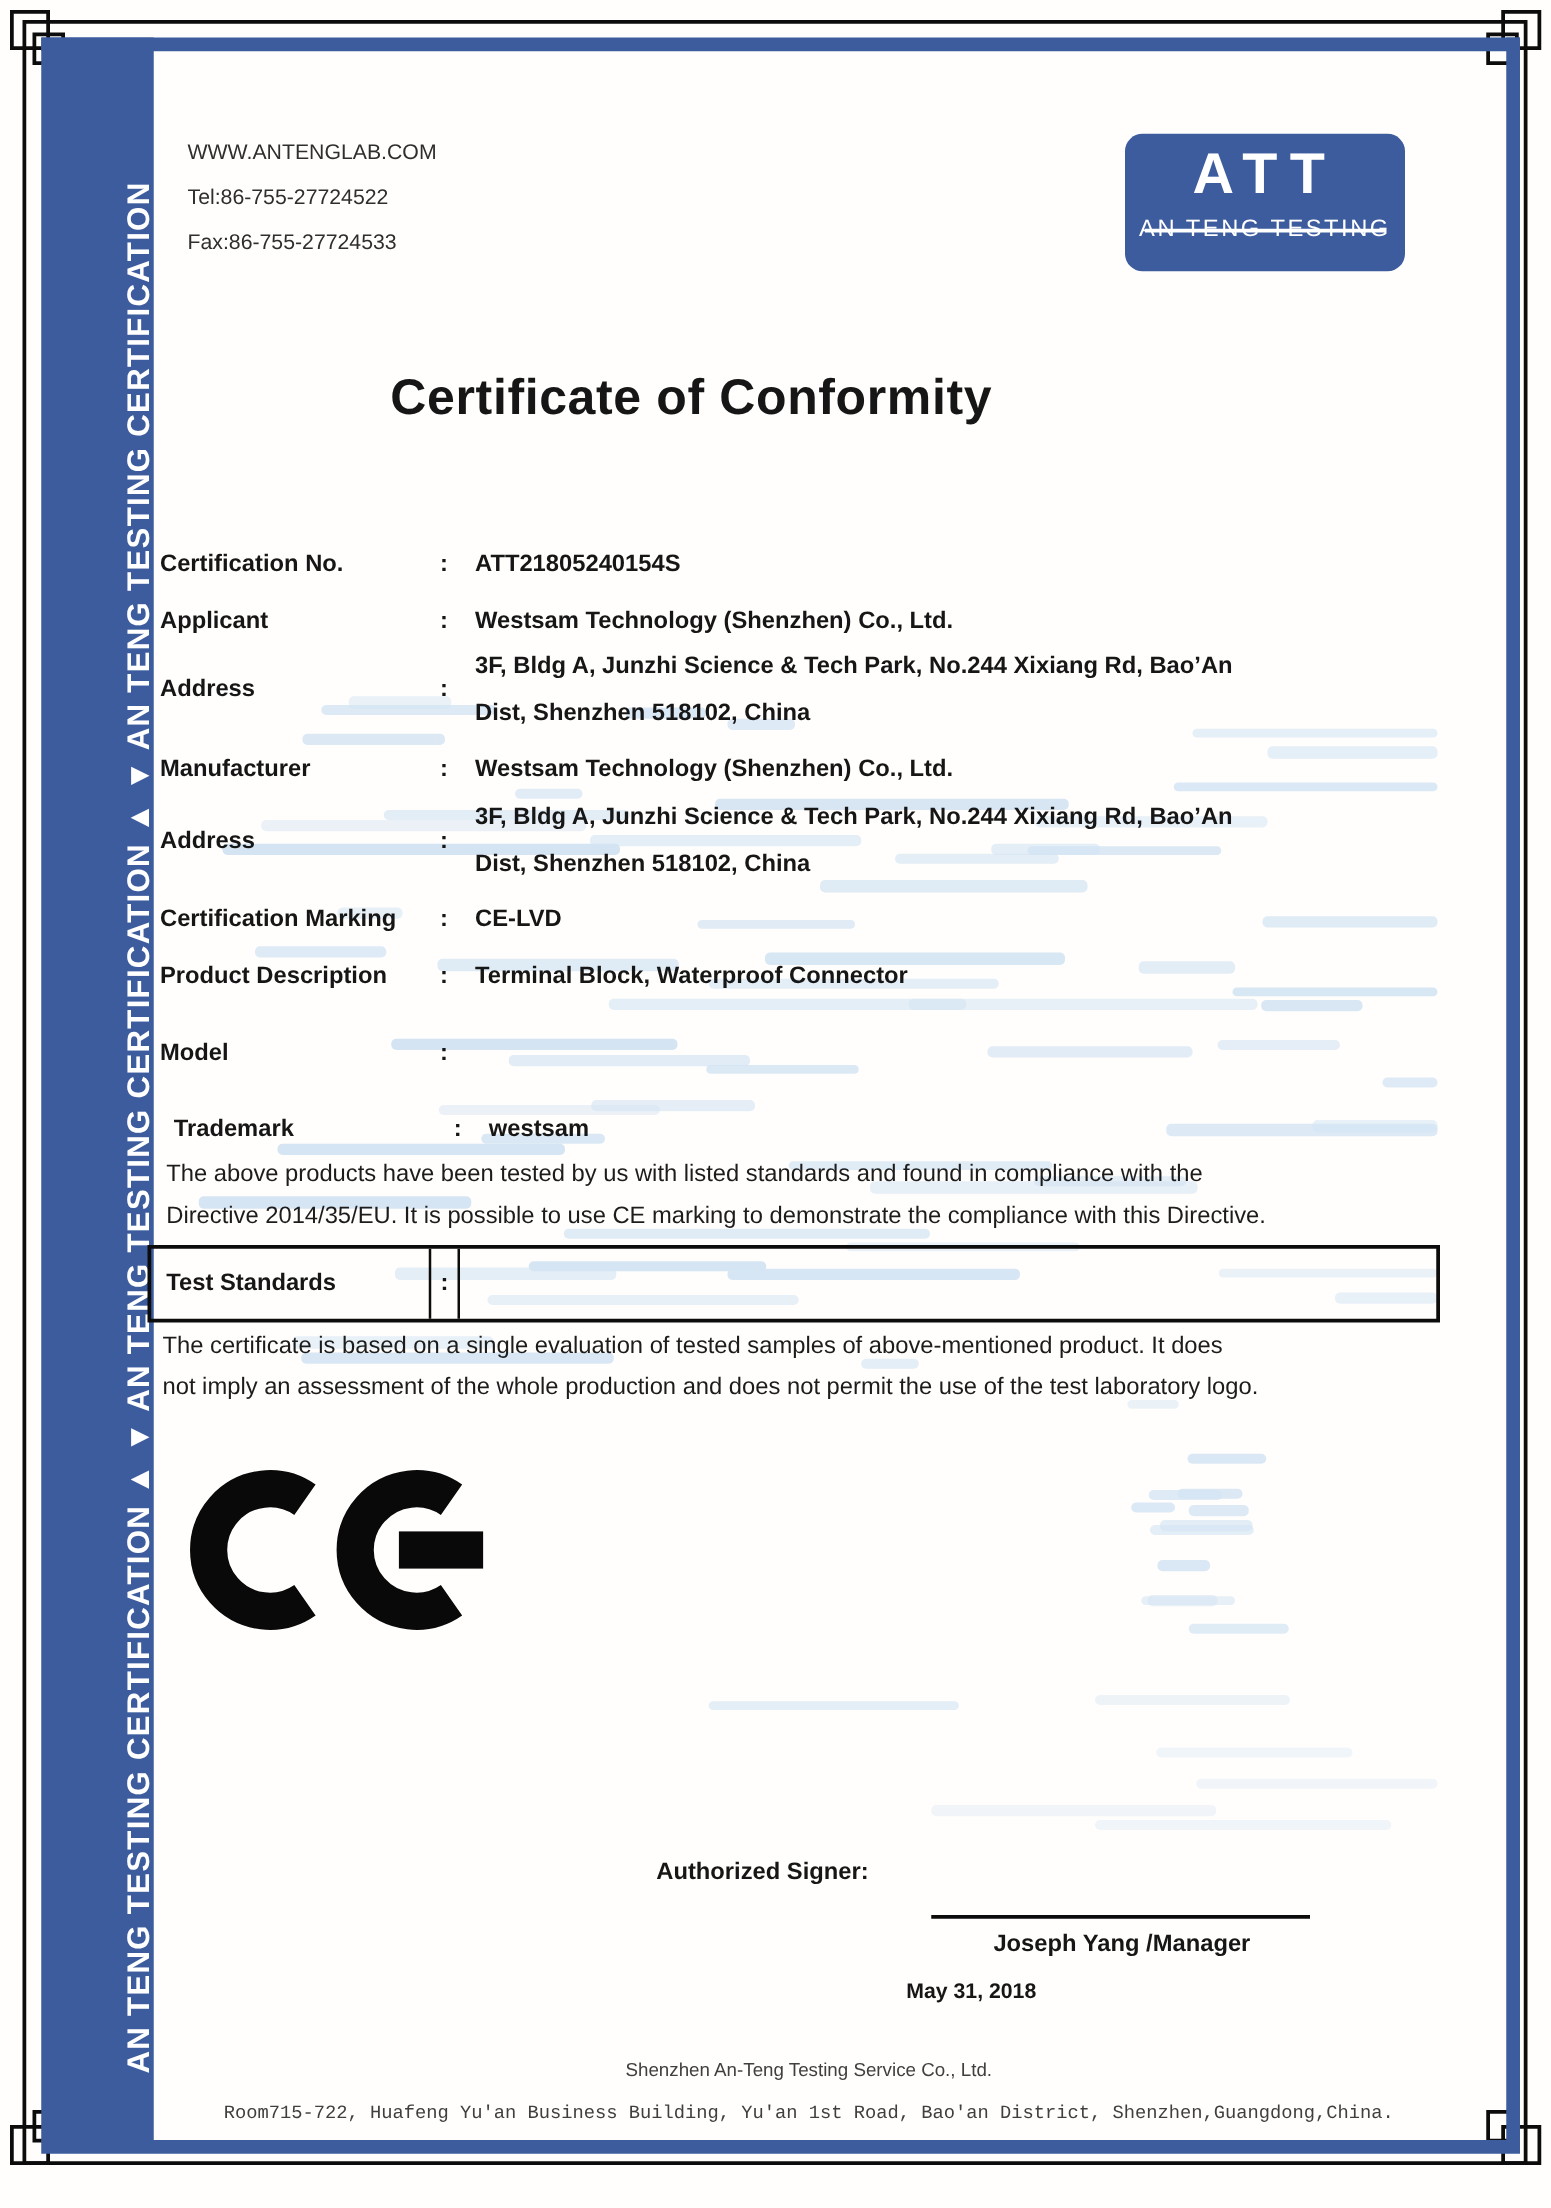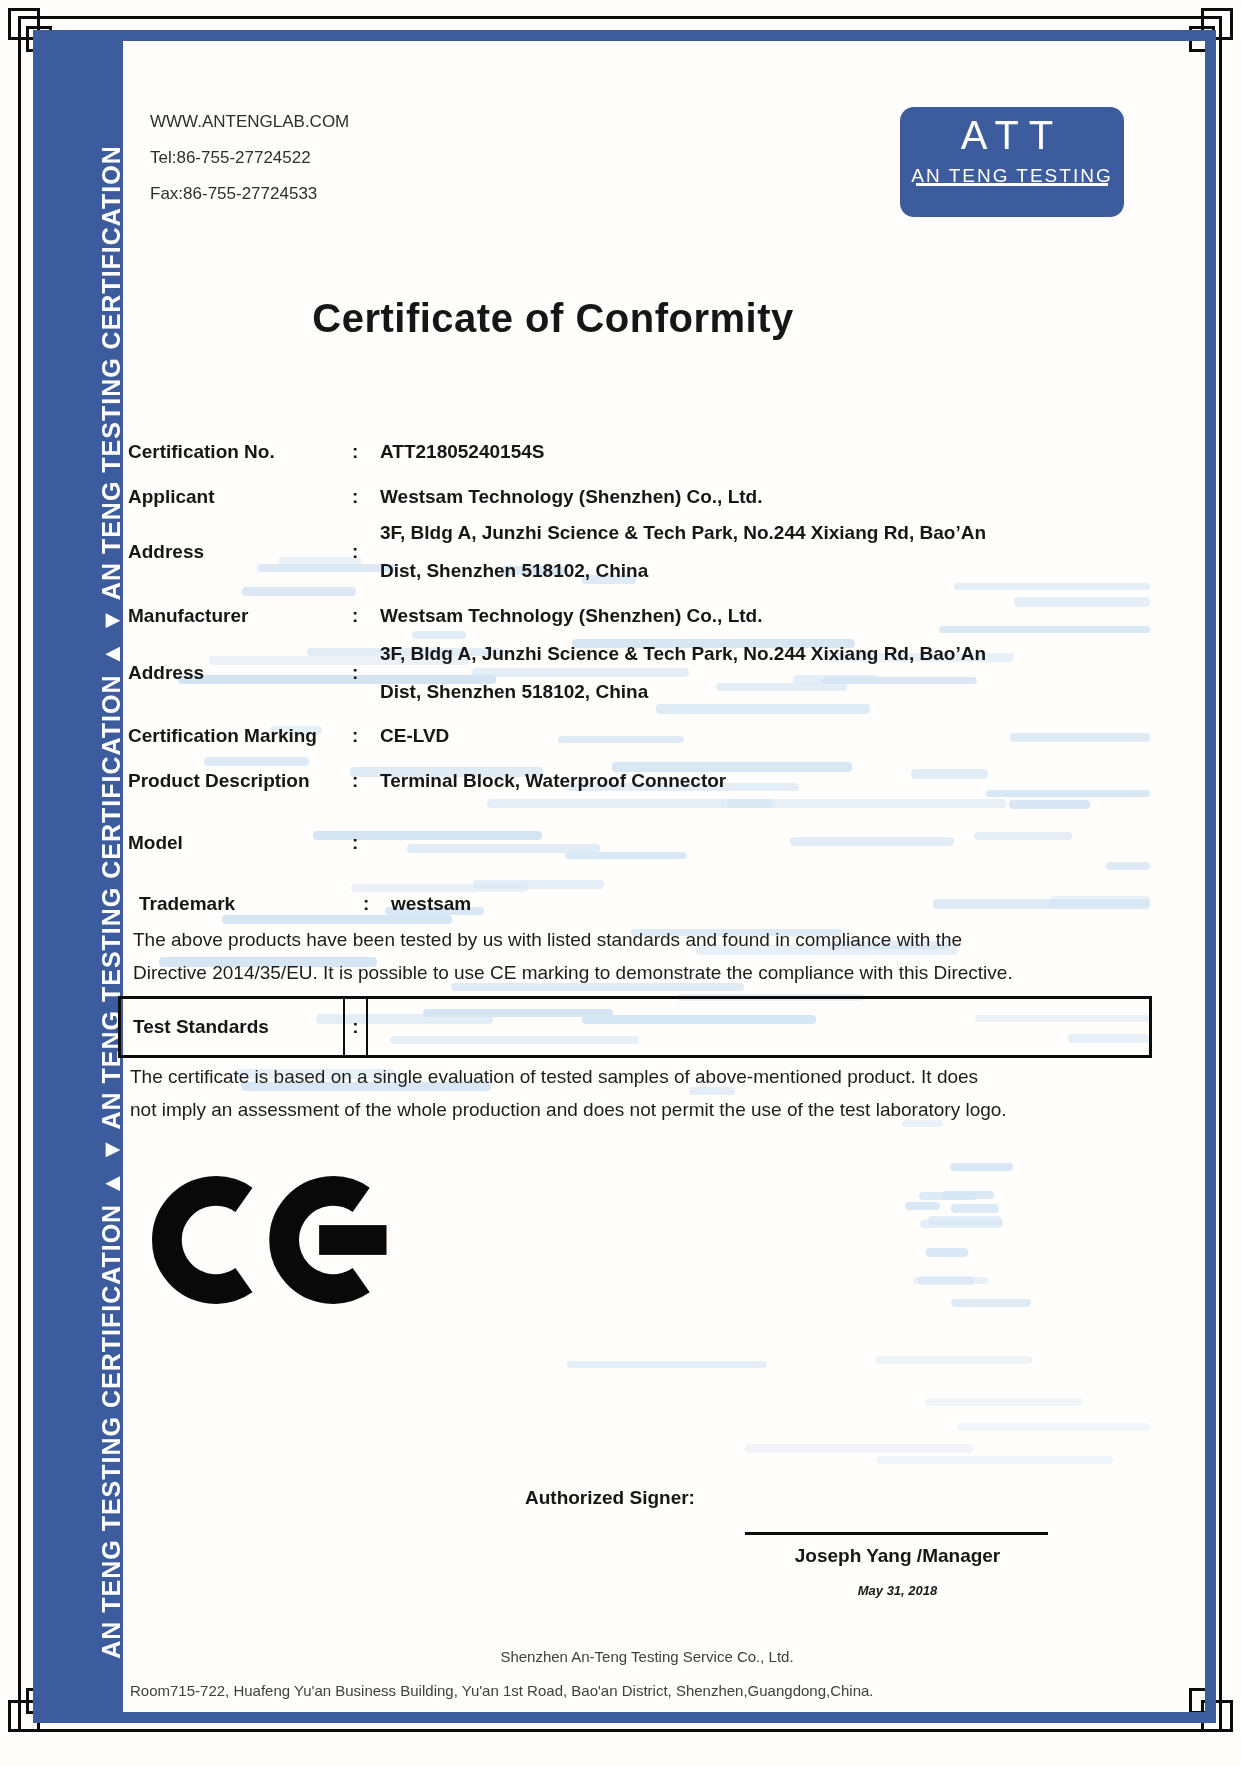--- a/index.html
+++ b/index.html
@@ -14,21 +14,21 @@
 
   
   .band{background:var(--brand);}
   .sidebar{left:33px;top:30px;width:90px;height:1684px;background:var(--brand);overflow:hidden;}
   .sidebar-text{left:-763px;top:827px;width:1682px;height:90px;line-height:90px;text-align:center;
     transform:rotate(-90deg);color:#fff;font-weight:bold;font-size:25px;letter-spacing:1px;white-space:nowrap;}
 
   
   .contact{left:150px;top:104px;font-size:17px;line-height:36px;color:#2e2e2e;}
   .logo{left:900px;top:107px;width:224px;height:110px;background:var(--brand);border-radius:14px;color:#fff;text-align:center;}
-  .logo-abbr{display:block;font-size:40px;font-weight:normal;letter-spacing:10px;line-height:1.3;margin-top:2px;}
+  .logo-abbr{display:block;font-size:46px;font-weight:bold;letter-spacing:10px;line-height:1.3;margin-top:2px;}
   .logo-rule{position:absolute;left:16px;right:16px;top:76px;height:3px;background:#fff;}
   .logo-name{display:block;font-size:19px;letter-spacing:2px;margin-top:4px;}
 
   .title{left:123px;top:296px;width:860px;text-align:center;font-size:40px;font-weight:bold;letter-spacing:0.5px;}
 
   
   #fields{left:0;top:0;width:1241px;height:1766px;}
   .row{position:absolute;left:128px;width:1005px;display:flex;align-items:center;font-size:19px;font-weight:bold;}
   .row .lbl{width:224px;flex:none;}
   .row .col{width:28px;flex:none;}
@@ -38,24 +38,24 @@
 
   .ts-box{left:118px;top:996px;width:1034px;height:62px;border:3px solid #0c0c0c;display:flex;align-items:stretch;
     font-size:19px;font-weight:bold;background:transparent;}
   .ts-label{width:224px;flex:none;display:flex;align-items:center;padding-left:12px;border-right:2px solid #0c0c0c;}
   .ts-colon{width:23px;flex:none;display:flex;align-items:center;justify-content:center;border-right:2px solid #0c0c0c;}
   .ts-value{flex:1;display:flex;align-items:center;padding-left:14px;}
 
   .sig-label{left:525px;top:1487px;font-size:19px;font-weight:bold;}
   .sig-line{left:745px;top:1532px;width:303px;height:3px;background:#0c0c0c;}
   .sig-name{left:725px;top:1545px;width:345px;text-align:center;font-size:19px;font-weight:bold;}
-  .sig-date{left:725px;top:1583px;width:345px;text-align:center;font-size:13px;font-weight:bold;font-style:italic;}
+  .sig-date{left:725px;top:1583px;width:345px;text-align:left;font-size:17px;font-weight:bold;}
 
   .footer-company{left:130px;top:1648px;width:1034px;text-align:center;font-size:15px;color:#3f3f3f;}
-  .footer-address{left:130px;top:1682px;width:1034px;font-size:15px;color:#3f3f3f;}
+  .footer-address{left:130px;top:1682px;width:1034px;text-align:center;font-size:15px;color:#3f3f3f;font-family:Liberation Mono, monospace;}
 
   .dash{position:absolute;border-radius:4px;background:var(--wm);}
   #watermarks{left:0;top:0;width:1241px;height:1766px;z-index:0;}
   .content{z-index:2;}
 </style>
 </head>
 <body>
 
 <div class="abs" id="watermarks">
     <div class="dash" style="left: 727.06px; top: 799.318px; width: 278.69px; height: 9.0092px; opacity: 0.546148;"></div>

